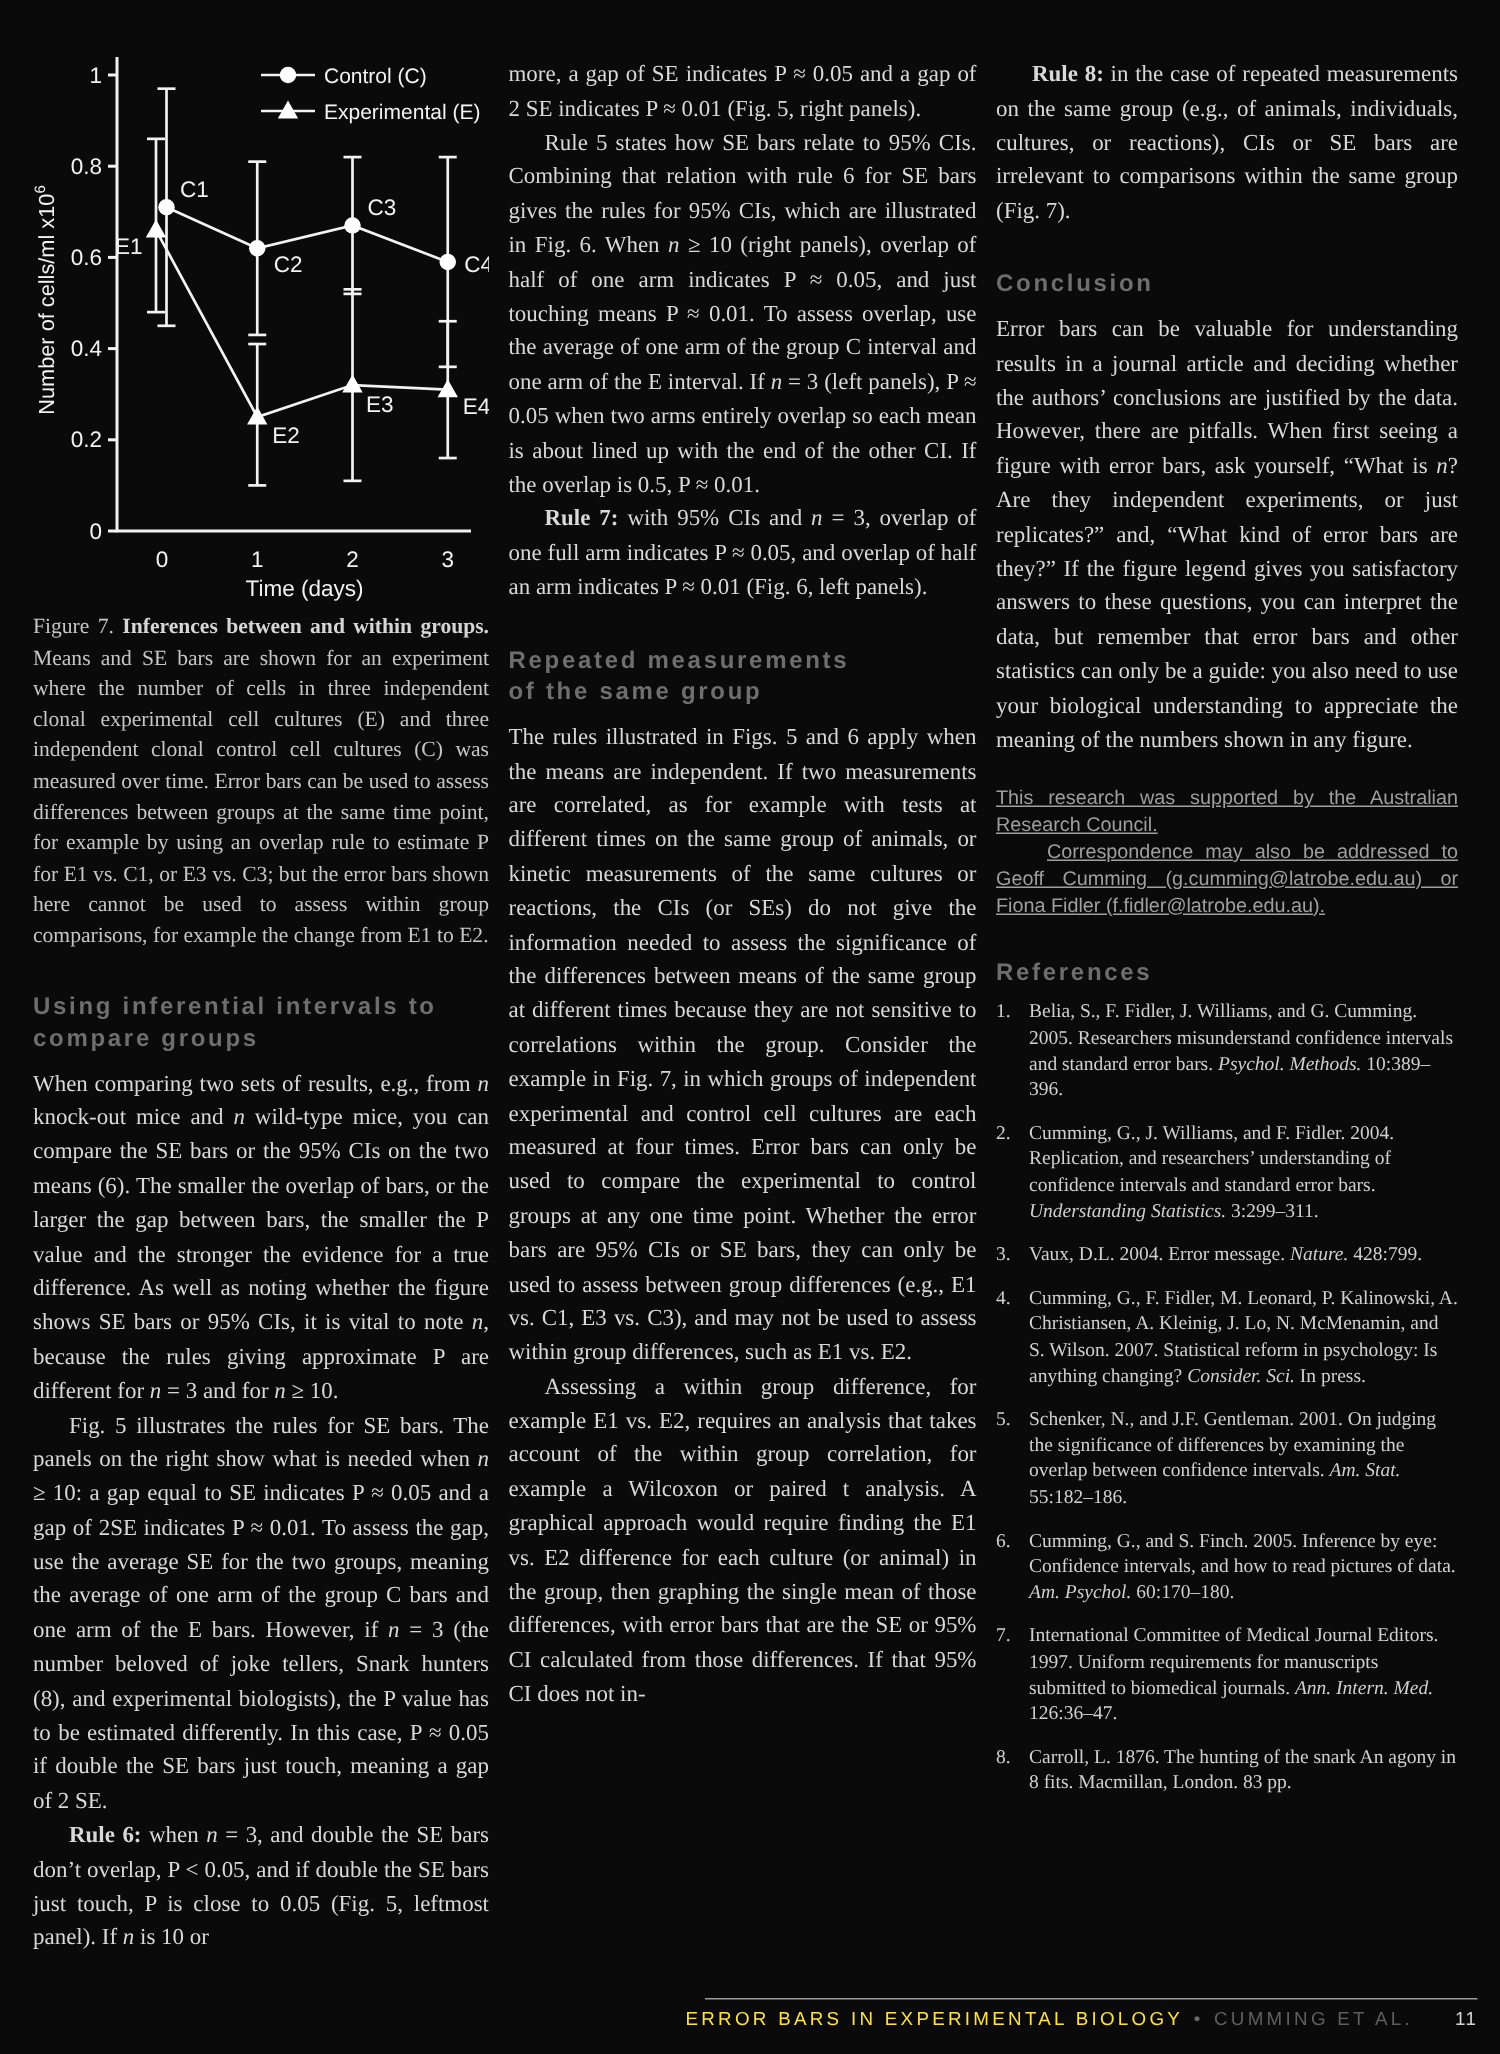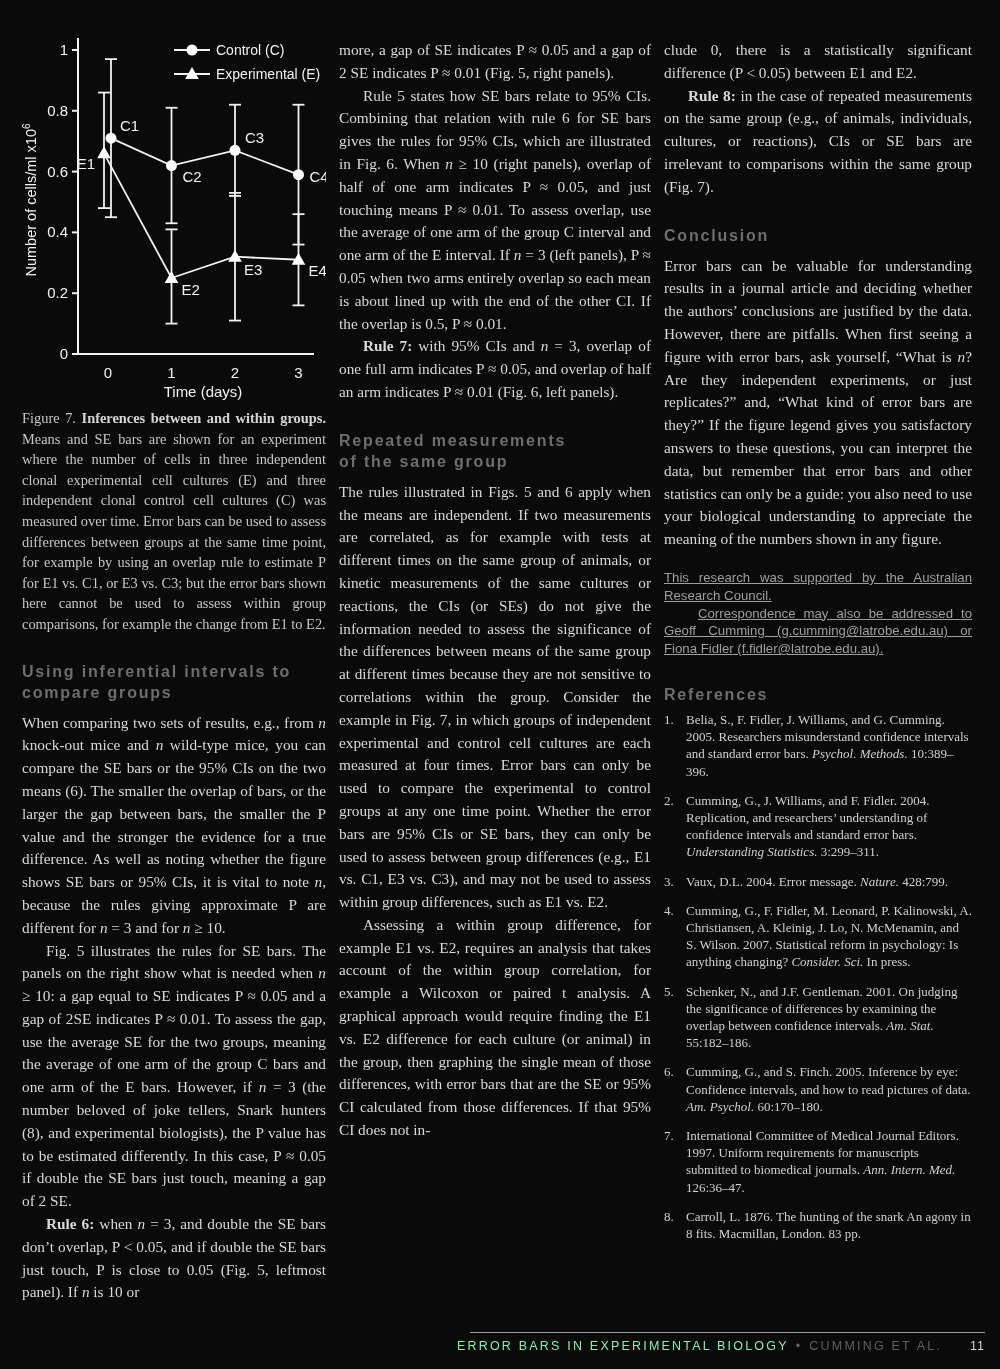--- a/index.html
+++ b/index.html
@@ -36,21 +36,21 @@
   .refs{font-size:13px;line-height:17.2px;color:#d0d0d0;}
   .ref{display:flex;margin-bottom:12px;}
   .ref-num{width:22px;flex:none;}
   .ref-text{flex:1;}
   .refs i{font-style:italic;}
 
   .footer{position:absolute;top:1332px;left:470px;right:15px;border-top:1px solid #9c9c9c;
           padding-top:6px;font-family:"Liberation Sans",sans-serif;font-size:12.5px;
           letter-spacing:2.2px;display:flex;justify-content:flex-end;align-items:baseline;
           white-space:nowrap;}
-  .footer .journal{color:#86efac;}
+  .footer .journal{color:#fde047;}
   .footer .sep{color:#6a6a6a;margin:0 7px;}
   .footer .authors{color:#5f5f5f;}
   .footer .pageno{color:#d4d4d4;margin-left:28px;letter-spacing:1px;}
 </style>
 </head>
 <body>
 
 <div class="page">
   <div class="cols">
 
@@ -155,21 +155,20 @@
           <div>of the same group</div>
         </div>
       <div class="body-text">
           <p class="para">The rules illustrated in Figs. 5 and 6 apply when the means are independent. If two measurements are correlated, as for example with tests at different times on the same group of animals, or kinetic measurements of the same cultures or reactions, the CIs (or SEs) do not give the information needed to assess the significance of the differences between means of the same group at different times because they are not sensitive to correlations within the group. Consider the example in Fig. 7, in which groups of independent experimental and control cell cultures are each measured at four times. Error bars can only be used to compare the experimental to control groups at any one time point. Whether the error bars are 95% CIs or SE bars, they can only be used to assess between group differences (e.g., E1 vs. C1, E3 vs. C3), and may not be used to assess within group differences, such as E1 vs. E2.</p>
           <p class="para indent">Assessing a within group difference, for example E1 vs. E2, requires an analysis that takes account of the within group correlation, for example a Wilcoxon or paired t analysis. A graphical approach would require finding the E1 vs. E2 difference for each culture (or animal) in the group, then graphing the single mean of those differences, with error bars that are the SE or 95% CI calculated from those differences. If that 95% CI does not in-</p>
         </div>
     </div>
 
     <div class="col">
       <div class="body-text">
-          <p class="para">clude 0, there is a statistically significant difference (P &lt; 0.05) between E1 and E2.</p>
           <p class="para indent"><b>Rule 8:</b> in the case of repeated measurements on the same group (e.g., of animals, individuals, cultures, or reactions), CIs or SE bars are irrelevant to comparisons within the same group (Fig. 7).</p>
         </div>
       <div class="sec-heading">
           <div>Conclusion</div>
         </div>
       <div class="body-text">
           <p class="para">Error bars can be valuable for understanding results in a journal article and deciding whether the authors’ conclusions are justified by the data. However, there are pitfalls. When first seeing a figure with error bars, ask yourself, “What is <i>n</i>? Are they independent experiments, or just replicates?” and, “What kind of error bars are they?” If the figure legend gives you satisfactory answers to these questions, you can interpret the data, but remember that error bars and other statistics can only be a guide: you also need to use your biological understanding to appreciate the meaning of the numbers shown in any figure.</p>
         </div>
       <div class="ack">
           <p class="para">This research was supported by the Australian Research Council.</p>

